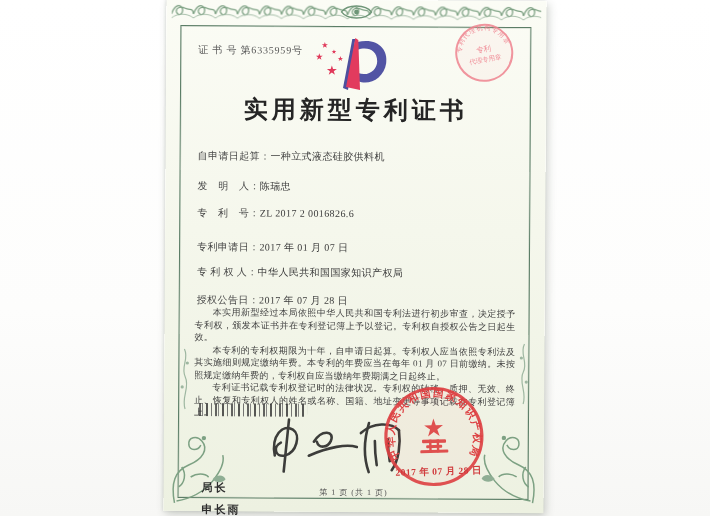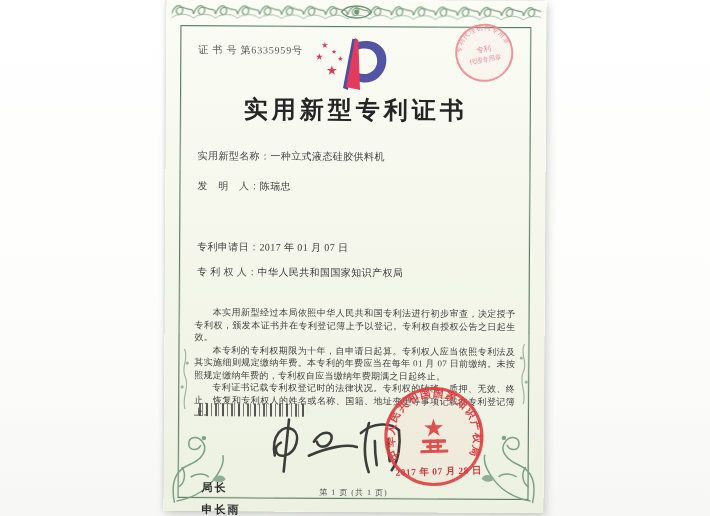--- a/index.html
+++ b/index.html
@@ -118,30 +118,36 @@
       <span class="star" style="left:7px;top:6px;font-size:8px;">★</span>
       <span class="star" style="left:17px;top:13px;font-size:6px;">★</span>
       <span class="star" style="left:1px;top:17px;font-size:9px;">★</span>
       <span class="star" style="left:23px;top:20px;font-size:7px;">★</span>
       <span class="star" style="left:12px;top:28px;font-size:13px;">★</span>
     </div>
 
     <h1 class="title">实用新型专利证书</h1>
 
     <div class="field" style="top:150px">
-      <span class="lab">实用新型名称：</span><span class="val">一种立式液态硅胶供料机</span>
+      <span class="lab">自申请日起算：</span><span class="val">一种立式液态硅胶供料机</span>
     </div>
     <div class="field" style="top:180px">
       <span class="lab">发　明　人：</span><span class="val">陈瑞忠</span>
+    </div>
+    <div class="field" style="top:207px">
+      <span class="lab">专　利　号：</span><span class="val">ZL 2017 2 0016826.6</span>
     </div>
     <div class="field" style="top:241px">
       <span class="lab">专利申请日：</span><span class="val">2017 年 01 月 07 日</span>
     </div>
     <div class="field" style="top:266px">
       <span class="lab">专 利 权 人：</span><span class="val">中华人民共和国国家知识产权局</span>
+    </div>
+    <div class="field" style="top:294px">
+      <span class="lab">授权公告日：</span><span class="val">2017 年 07 月 28 日</span>
     </div>
 
     <div class="paras">
       <p>本实用新型经过本局依照中华人民共和国专利法进行初步审查，决定授予专利权，颁发本证书并在专利登记簿上予以登记。专利权自授权公告之日起生效。</p>
       <p>本专利的专利权期限为十年，自申请日起算。专利权人应当依照专利法及其实施细则规定缴纳年费。本专利的年费应当在每年 01 月 07 日前缴纳。未按照规定缴纳年费的，专利权自应当缴纳年费期满之日起终止。</p>
       <p>专利证书记载专利权登记时的法律状况。专利权的转移、质押、无效、终止、恢复和专利权人的姓名或名称、国籍、地址变更等事项记载在专利登记簿上。</p>
     </div>
 
     <div class="barcode"></div>
 

